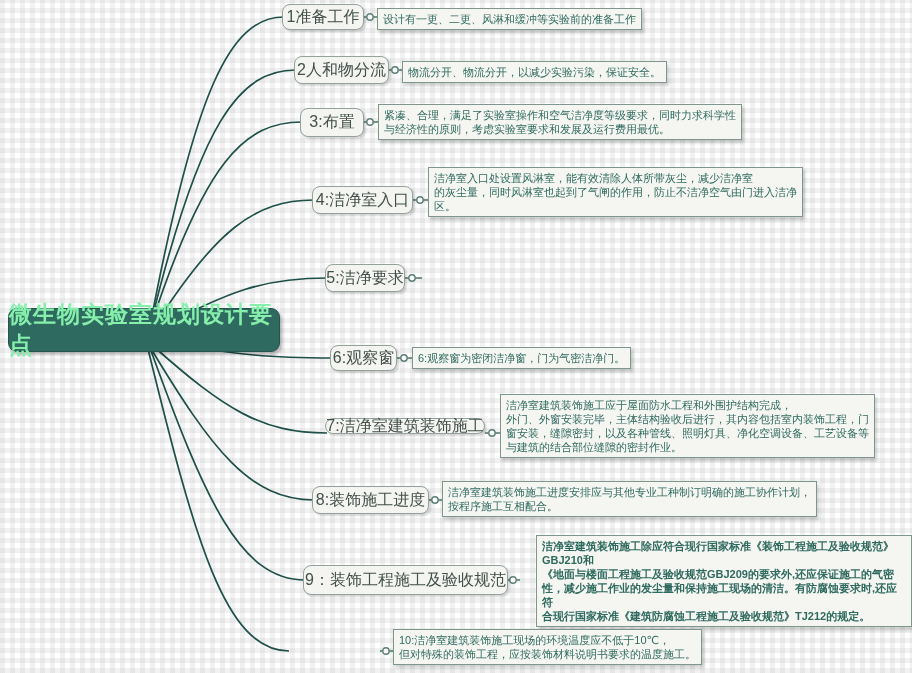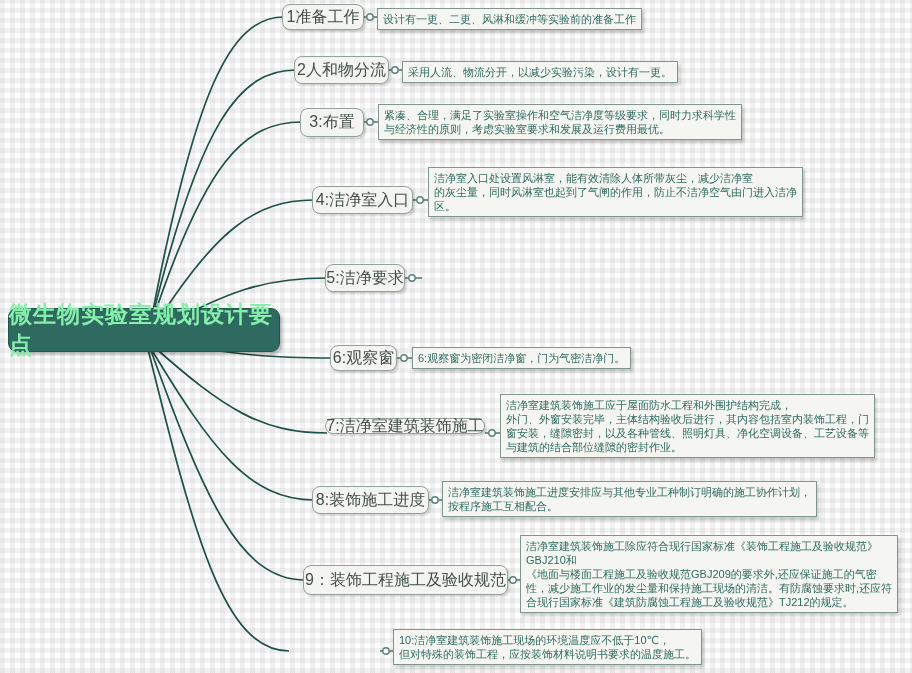--- a/index.html
+++ b/index.html
@@ -93,21 +93,21 @@
   </div>
 
   <div class="label-box" style="left:282px;top:4px;width:82px;height:26px;">
     <span>1准备工作</span>
   </div>
   <div class="desc-box" style="left:377px;top:8px;"><span>设计有一更、二更、风淋和缓冲等实验前的准备工作</span></div>
 
   <div class="label-box" style="left:294px;top:56px;width:95px;height:28px;">
     <span>2人和物分流</span>
   </div>
-  <div class="desc-box" style="left:402px;top:61px;"><span>采用人流、物流分开，以减少实验污染，设计有一更。</span></div>
+  <div class="desc-box" style="left:402px;top:61px;"><span>物流分开、物流分开，以减少实验污染，保证安全。</span></div>
 
   <div class="label-box" style="left:300px;top:108px;width:64px;height:29px;">
     <span>3:布置</span>
   </div>
   <div class="desc-box" style="left:378px;top:104px;"><span>紧凑、合理，满足了实验室操作和空气洁净度等级要求，同时力求科学性
 与经济性的原则，考虑实验室要求和发展及运行费用最优。</span></div>
 
   <div class="label-box" style="left:312px;top:186px;width:101px;height:28px;">
     <span>4:洁净室入口</span>
   </div>
@@ -134,21 +134,21 @@
 
   <div class="label-box" style="left:312px;top:486px;width:117px;height:28px;">
     <span>8:装饰施工进度</span>
   </div>
   <div class="desc-box" style="left:442px;top:481px;"><span>洁净室建筑装饰施工进度安排应与其他专业工种制订明确的施工协作计划，
 按程序施工互相配合。</span></div>
 
   <div class="label-box" style="left:303px;top:565px;width:205px;height:30px;">
     <span>9：装饰工程施工及验收规范</span>
   </div>
-  <div class="desc-box" style="left:520px;top:535px;"><span>洁净室建筑装饰施工除应符合现行国家标准《装饰工程施工及验收规范》
+  <div class="desc-box" style="left:536px;top:535px;font-weight:bold;"><span>洁净室建筑装饰施工除应符合现行国家标准《装饰工程施工及验收规范》
 GBJ210和
 《地面与楼面工程施工及验收规范GBJ209的要求外,还应保证施工的气密
 性，减少施工作业的发尘量和保持施工现场的清洁。有防腐蚀要求时,还应符
 合现行国家标准《建筑防腐蚀工程施工及验收规范》TJ212的规定。</span></div>
 
   <div class="desc-box" style="left:393px;top:629px;"><span>10:洁净室建筑装饰施工现场的环境温度应不低于10℃，
 但对特殊的装饰工程，应按装饰材料说明书要求的温度施工。</span></div>
 
 </div>
 

